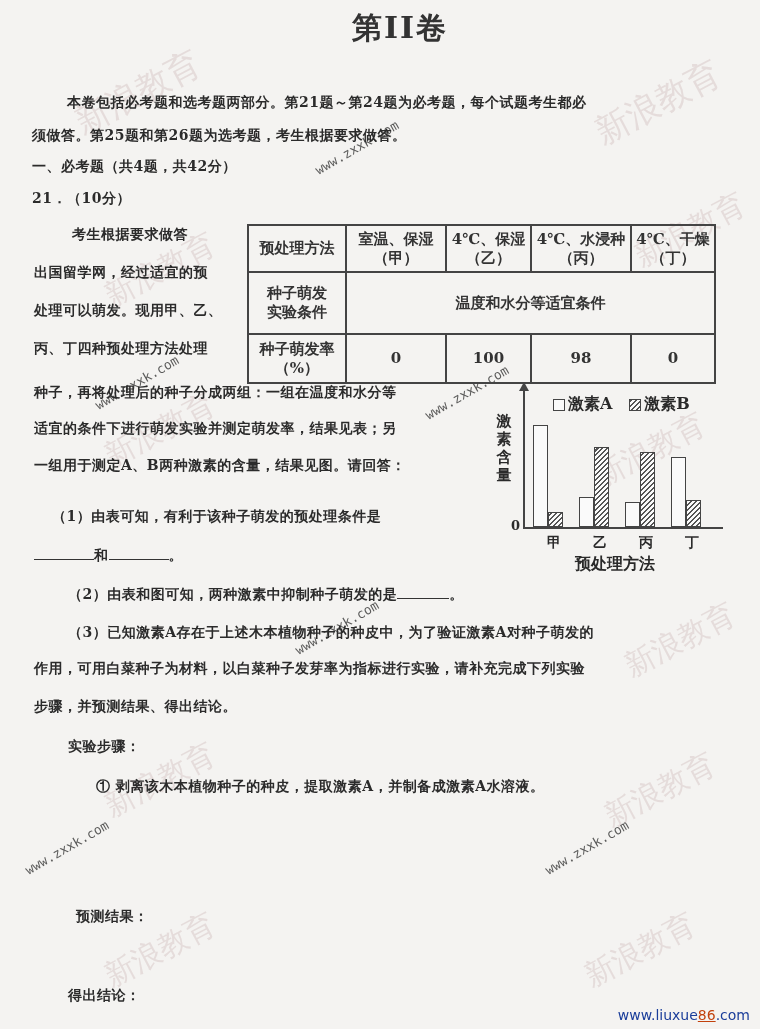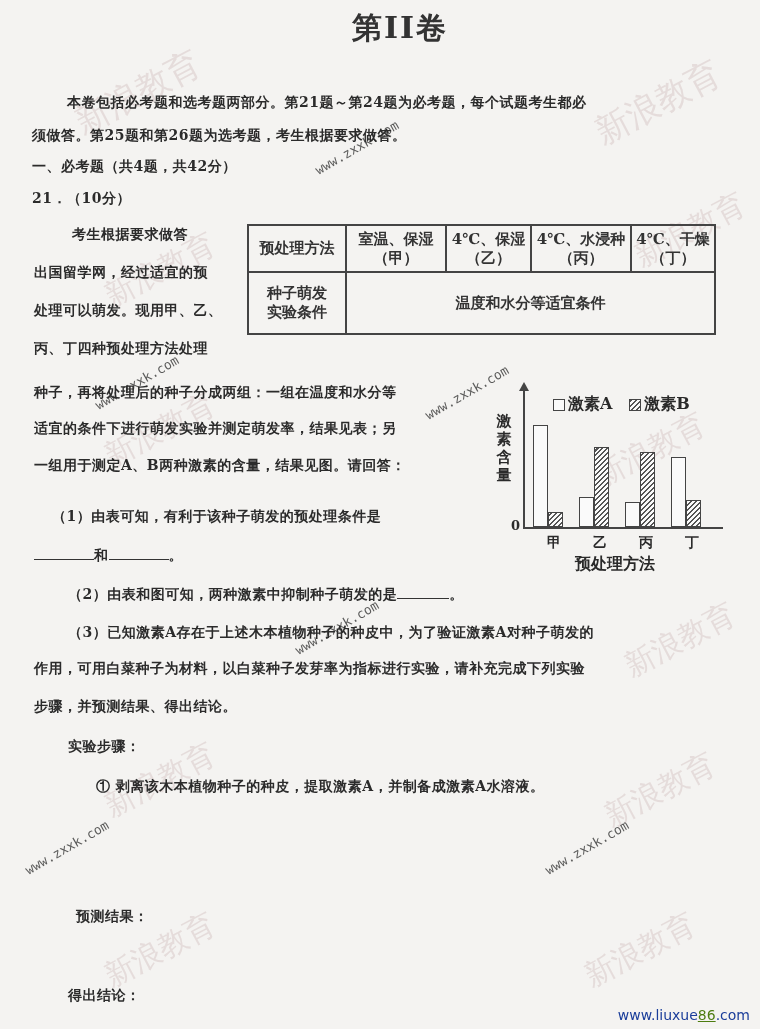--- a/index.html
+++ b/index.html
@@ -33,21 +33,21 @@
   .xlabel { position:absolute; left:80px; top:172px; font-size:16px; font-weight:bold; }
   .legend { position:absolute; left:58px; top:12px; font-size:16px; font-weight:bold; }
   .lg-box { display:inline-block; width:10px; height:10px; border:1.5px solid #444; vertical-align:middle; margin-right:3px; background:#fafafa; }
   .lg-box.b { background:repeating-linear-gradient(-45deg,#fafafa 0 2px,#555 2px 3.5px); }
 
   .wm { position:absolute; color:rgba(190,160,160,0.28); font-family:"DejaVu Sans","Liberation Sans",sans-serif; transform:rotate(-28deg); white-space:nowrap; pointer-events:none; }
   .wm-url { position:absolute; color:rgba(40,40,40,0.75); font-family:"DejaVu Sans Mono","Liberation Mono",monospace; font-size:13px; transform:rotate(-30deg); white-space:nowrap; pointer-events:none; }
   .corner { position:absolute; right:10px; bottom:6px; text-align:center; font-family:"DejaVu Sans","Liberation Sans",sans-serif; }
   .corner .cn { font-size:22px; color:#111; letter-spacing:1px; }
   .corner .url { font-size:14px; color:#1a3d9a; margin-top:-2px; }
-  .corner .url .hl { color:#4d7c0f;text-decoration:underline; }
+  .corner .url .hl { color:#c2410c;text-decoration:underline; }
 </style>
 </head>
 <body>
 
 <div class="wm" style="left:70px;top:70px;font-size:34px;">新浪教育</div>
 <div class="wm" style="left:590px;top:80px;font-size:34px;">新浪教育</div>
 <div class="wm" style="left:630px;top:210px;font-size:30px;">新浪教育</div>
 <div class="wm" style="left:100px;top:250px;font-size:30px;">新浪教育</div>
 <div class="wm" style="left:100px;top:410px;font-size:30px;">新浪教育</div>
 <div class="wm" style="left:590px;top:430px;font-size:30px;">新浪教育</div>
@@ -98,20 +98,28 @@
     <td style="width:82px;margin-left:28px;">
           <div>4℃、干燥</div>
           <div>（丁）</div>
         </td>
   </tr>
   <tr style="height:62px;">
     <td style="white-space:pre-line;">种子萌发
 实验条件</td>
     <td colspan="4">温度和水分等适宜条件</td>
   </tr>
+  <tr style="height:49px;">
+    <td style="white-space:pre-line;">种子萌发率
+（%）</td>
+    <td>0</td>
+    <td>100</td>
+    <td>98</td>
+    <td>0</td>
+  </tr>
 </tbody>
   </table>
 
 <div class="chart">
   <div class="axis-y-arrow"></div>
   <div class="axis-y"></div>
   <div class="axis-x"></div>
   <div class="ylabel">激素含量</div>
   <div class="zero">0</div>
   <div class="legend">

